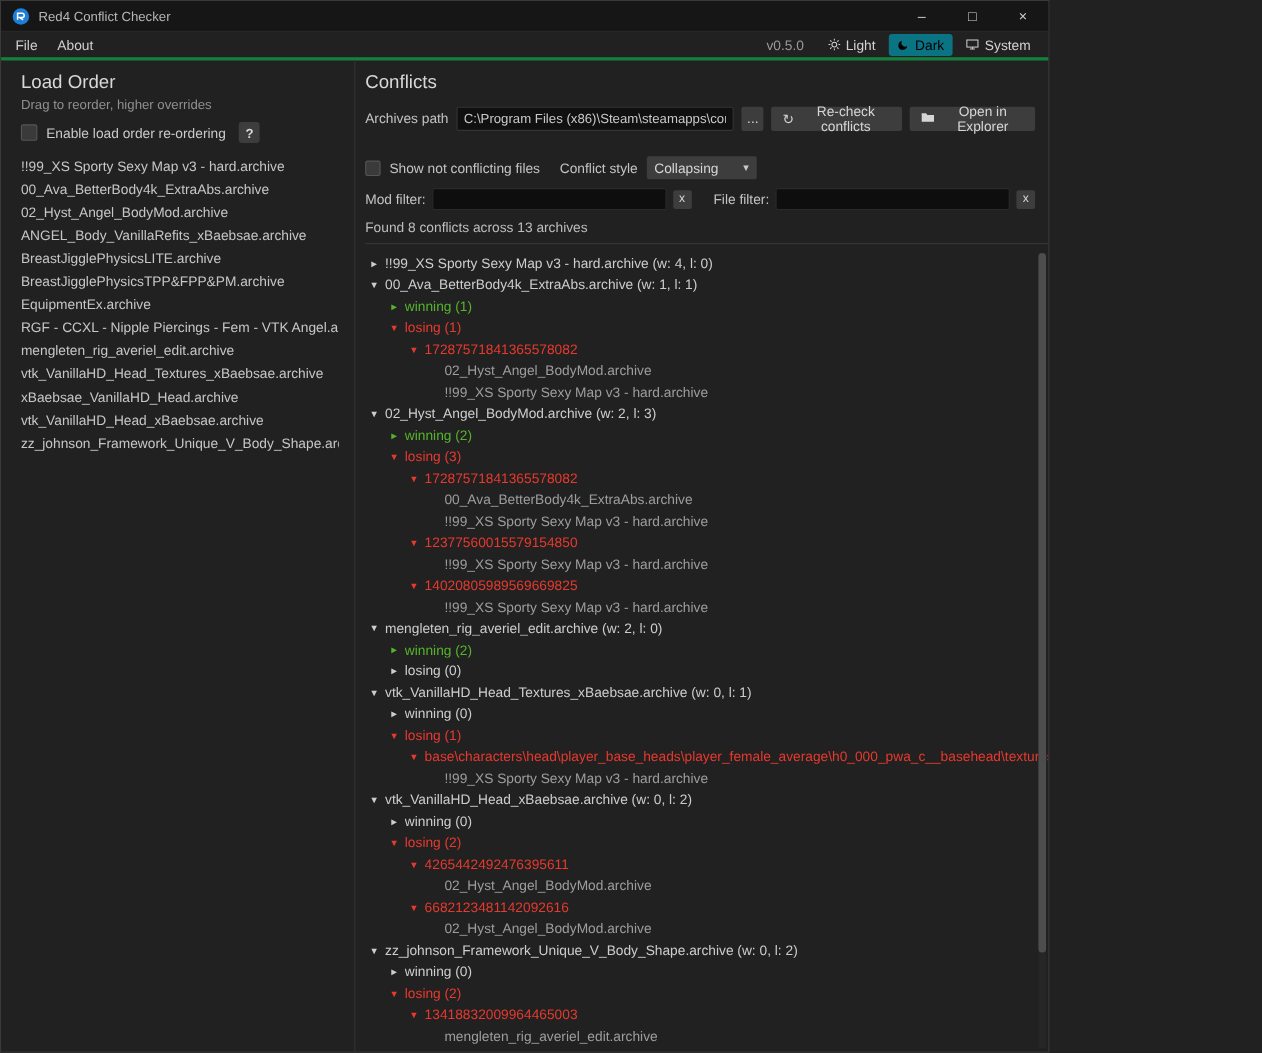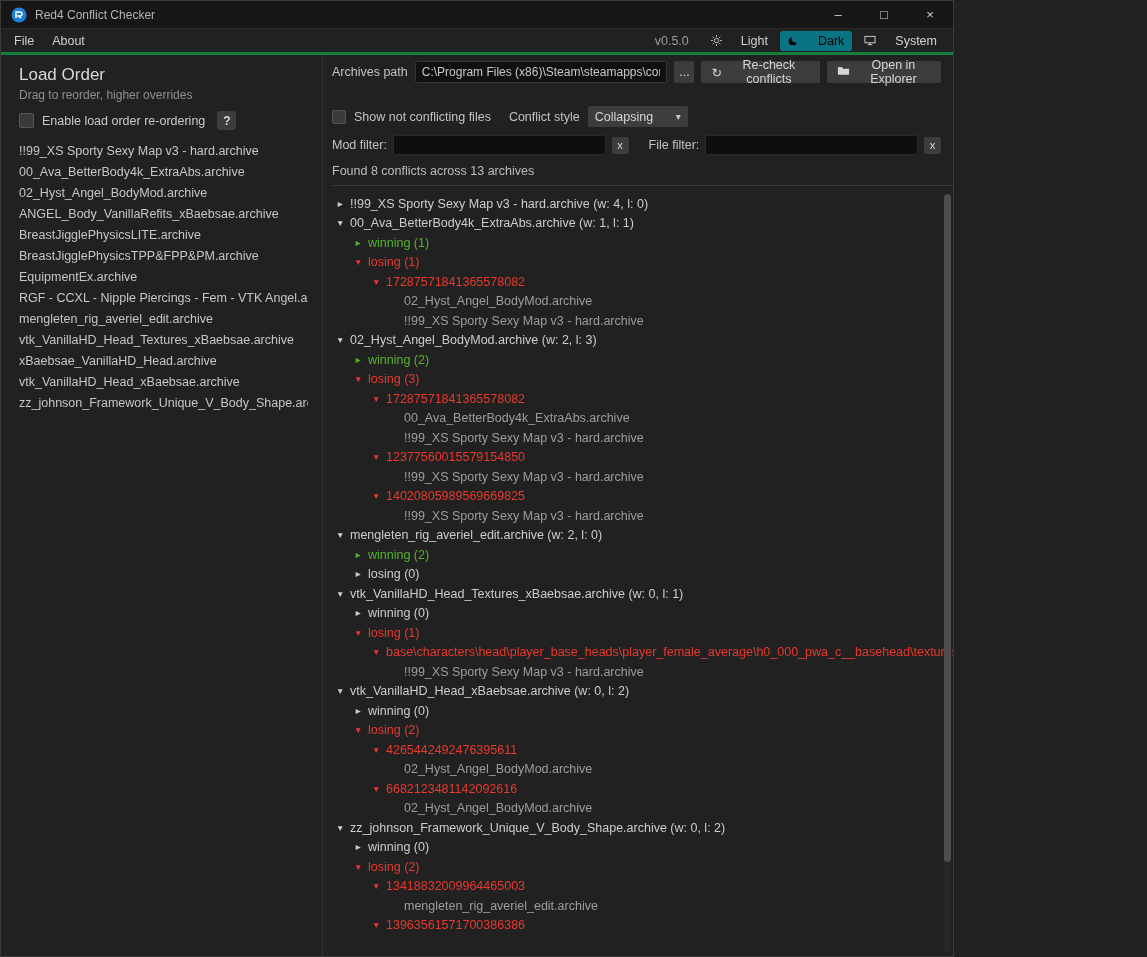--- a/index.html
+++ b/index.html
@@ -13,21 +13,21 @@
   .titlebar{ height:28px; background:#161616; display:flex; align-items:center; border-bottom:1px solid #2a2a2a; flex-shrink:0;}
   .app-icon{ width:16px; height:16px; margin:0 8px 0 10px; display:inline-flex; }
   .win-title{ font-size:12px; color:#b5b5b5; }
   .win-controls{ margin-left:auto; display:flex; height:100%; }
   .wc{ width:46px; height:100%; background:transparent; border:none; color:#cfcfcf; font-size:13px; font-family:inherit; cursor:default; }
   
   .menubar{ height:26px; display:flex; align-items:center; border-bottom:3px solid #15803d; background:#212121; padding:0 8px 0 4px; flex-shrink:0;}
   .menu-item{ padding:3px 9px; font-size:12.5px; color:#cfcfcf; }
   .flex-spacer{ flex:1; }
   .version{ color:#9a9a9a; font-size:12.5px; margin-right:10px; }
-  .theme-btn{ display:inline-flex; align-items:center; gap:19px; height:20px; padding:0 8px; margin-left:4px;
+  .theme-btn{ display:inline-flex; align-items:center; gap:5px; height:20px; padding:0 8px; margin-left:4px;
     background:transparent; border:none; border-radius:3px; color:#d2d2d2; font-size:12.5px; font-family:inherit;}
   .theme-btn.active{ background:var(--accent,#0a7484); color:#000000; }
   .theme-btn svg{ display:block; }
   
   .content{ flex:1; display:flex; min-height:0;justify-content:space-between; }
   .left-panel{ width:322px; flex-shrink:0; border-right:1px solid #323232; padding:10px 14px 0 18px; overflow:hidden;}
   .panel-title{ font-size:17px; font-weight:400; color:#d8d8d8; margin-bottom:3px; }
   .panel-sub{ font-size:12px; color:#8f8f8f; margin-bottom:9px; }
   .cb-row{ display:flex; align-items:center; gap:8px; margin-bottom:11px; font-size:12.5px; color:#c9c9c9;}
   .checkbox{ width:15px; height:15px; background:#3a3a3a; border:1px solid #555; border-radius:2px; flex-shrink:0; }
@@ -165,20 +165,21 @@
 
           <div class="lo-item">xBaebsae_VanillaHD_Head.archive</div>
 
           <div class="lo-item">vtk_VanillaHD_Head_xBaebsae.archive</div>
 
           <div class="lo-item">zz_johnson_Framework_Unique_V_Body_Shape.archive</div>
         </div>
     </aside>
 
     <main class="right-panel">
+      <div class="conflicts-title">Conflicts</div>
 
       <div class="row toolbar">
         <span class="lbl">Archives path</span>
         <input class="path-input" value="C:\Program Files (x86)\Steam\steamapps\common\" style="">
         <button class="btn sm">...</button>
         <button class="btn">
           <span class="ic">↻</span>
           <span>Re-check conflicts</span>
         </button>
         <button class="btn">

